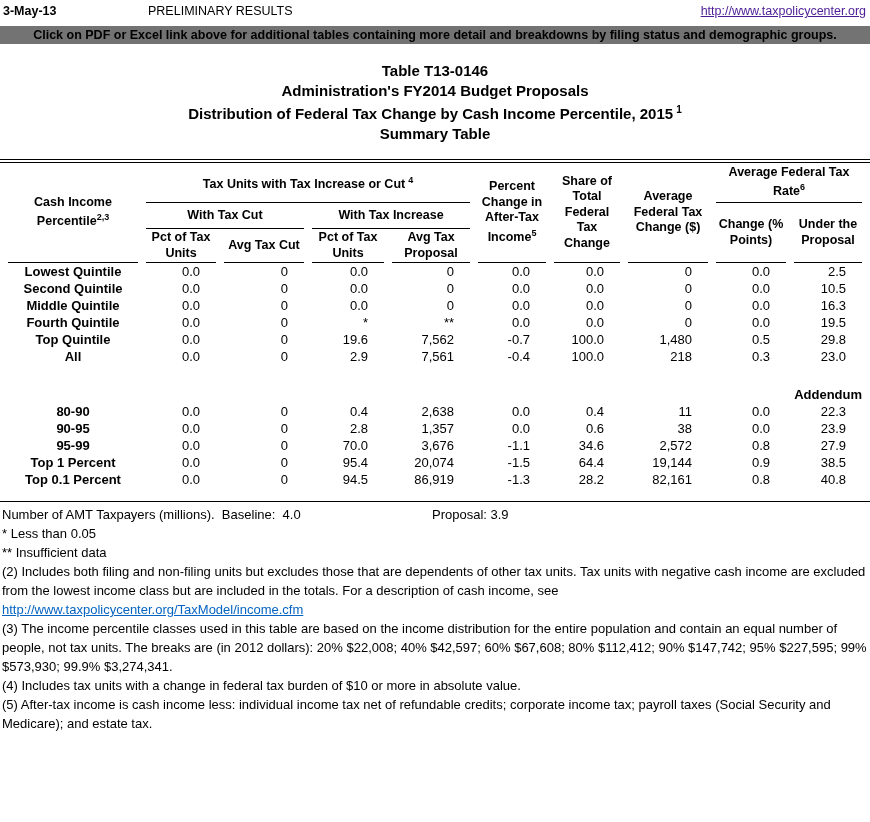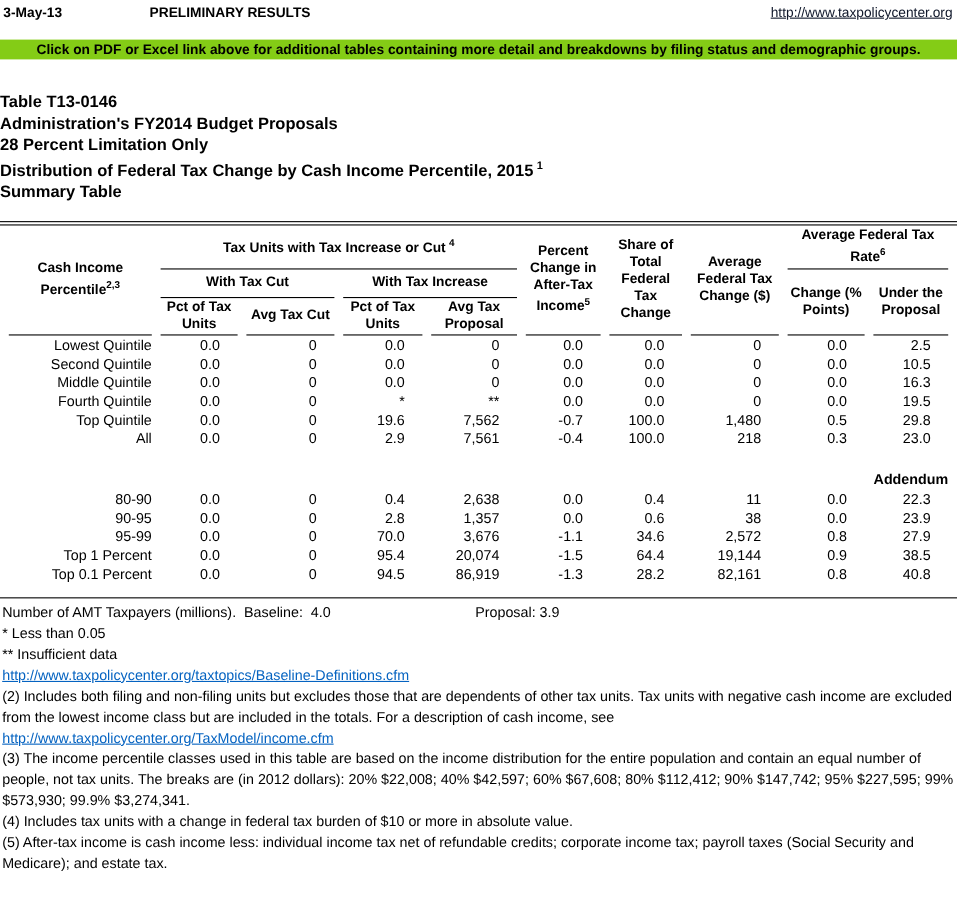--- a/index.html
+++ b/index.html
@@ -4,46 +4,46 @@
 <style>
   * { box-sizing: border-box; }
   html, body { margin: 0; padding: 0; }
   body {
     width: 870px; height: 822px; overflow: hidden;
     background: #ffffff; color: #000;
     font-family: "Liberation Sans", sans-serif;
     font-size: 13px;
   }
   
-  .topbar { position: relative; height: 36px; padding-top: 4px; }
+  .topbar { position: relative; height: 26px; padding-top: 4px; }
   .topbar .date { position: absolute; left: 3px; top: 4px; font-weight: bold; font-size: 12.5px; }
-  .topbar .status { position: absolute; left: 136px; top: 4px; font-weight: bold; font-size: 12.5px; }
+  .topbar .status { position: absolute; left: 148px; top: 4px; font-weight: normal; font-size: 12.5px; }
   .topbar .toplink { position: absolute; right: 4px; top: 4px; font-size: 12.5px;
-    color: #0f172a; text-decoration: underline; cursor: pointer; }
+    color: #4c1d95; text-decoration: underline; cursor: pointer; }
   
   .banner { height: 18px; line-height: 18px; text-align: center;
-    font-weight: bold; font-size: 12.5px; color: #000; background: #84cc16; }
-  
-  .titles { margin-top: 29px; font-weight: bold; font-size: 15px; line-height: 19.5px; }
+    font-weight: bold; font-size: 12.5px; color: #000; background: #737373; }
+  
+  .titles { margin-top: 17px; text-align: center; font-weight: bold; font-size: 15px; line-height: 19.5px; }
   .titles sup { font-size: 10px; margin-left: 3px; }
   
   .tablewrap { margin-top: 16px; }
   .dblline { height: 4px; border-top: 1.5px solid #000; border-bottom: 1.5px solid #000; }
   .botline { border-top: 1.5px solid #000; margin-top: 0; }
   table { width: 870px; border-collapse: separate; border-spacing: 8px 0; table-layout: fixed; }
   th { font-weight: bold; text-align: center; vertical-align: middle;
        font-size: 12.5px; line-height: 15.5px; padding: 0; }
   th sup { font-size: 9px; }
   th sup.sp { margin-left: 3px; }
   .uline { border-bottom: 1.2px solid #000; }
   tr.hrow1 { height: 40px; }
   tr.hrow2 { height: 26px; }
   tr.hrow3 { height: 34px; }
   tbody td { line-height: 17px; height: 17px; padding: 0; font-size: 13px; }
-  td.rowlabel { text-align: right; font-weight: normal; white-space: nowrap; }
+  td.rowlabel { text-align: center; font-weight: bold; white-space: nowrap; }
   td.num { text-align: right; padding-right: 16px; }
   tr.spacer td { height: 20px; }
   tr.padrow td { height: 13px; }
   td.addendum { font-weight: bold; text-align: right; height: 18px; }
   
   .notes { margin-top: 3px; padding-left: 2px; }
   .notes p { margin: 0; line-height: 19px; white-space: pre-wrap; }
   .notes a, .notelink { color: #0563C1; text-decoration: underline; cursor: pointer; }
   .amtline { position: relative; }
   .amtline .proposal { position: absolute; left: 430px; top: 0; }
@@ -55,21 +55,20 @@
   <span class="date">3-May-13</span>
   <span class="status">PRELIMINARY RESULTS</span>
   <span class="toplink">http://www.taxpolicycenter.org</span>
 </div>
 
 <div class="banner">Click on PDF or Excel link above for additional tables containing more detail and breakdowns by filing status and demographic groups.</div>
 
 <div class="titles">
   <div>Table T13-0146</div>
   <div>Administration's FY2014 Budget Proposals</div>
-  <div>28 Percent Limitation Only</div>
   <div><span>Distribution of Federal Tax Change by Cash Income Percentile, 2015</span><sup>1</sup></div>
   <div>Summary Table</div>
 </div>
 
 <div class="tablewrap">
   <div class="dblline"></div>
 
   <table>
     <colgroup>
       <col style="width:130px">
@@ -260,19 +259,18 @@
   </table>
 
   <div class="botline"></div>
 </div>
 
 <div class="notes">
 
     <p class="amtline"><span>Number of AMT Taxpayers (millions).  Baseline:  4.0</span><span class="proposal">Proposal: 3.9</span></p>
     <p>* Less than 0.05</p>
     <p>** Insufficient data</p>
-    <p><span class="notelink">http://www.taxpolicycenter.org/taxtopics/Baseline-Definitions.cfm</span></p>
     <p>(2) Includes both filing and non-filing units but excludes those that are dependents of other tax units. Tax units with negative cash income are excluded from the lowest income class but are included in the totals. For a description of cash income, see</p>
     <p><span class="notelink">http://www.taxpolicycenter.org/TaxModel/income.cfm</span></p>
     <p>(3) The income percentile classes used in this table are based on the income distribution for the entire population and contain an equal number of people, not tax units. The breaks are (in 2012 dollars): 20% $22,008; 40% $42,597; 60% $67,608; 80% $112,412; 90% $147,742; 95% $227,595; 99% $573,930; 99.9% $3,274,341.</p>
     <p>(4) Includes tax units with a change in federal tax burden of $10 or more in absolute value.</p>
     <p>(5) After-tax income is cash income less: individual income tax net of refundable credits; corporate income tax; payroll taxes (Social Security and Medicare); and estate tax.</p>
   </div>
 
 </body></html>

